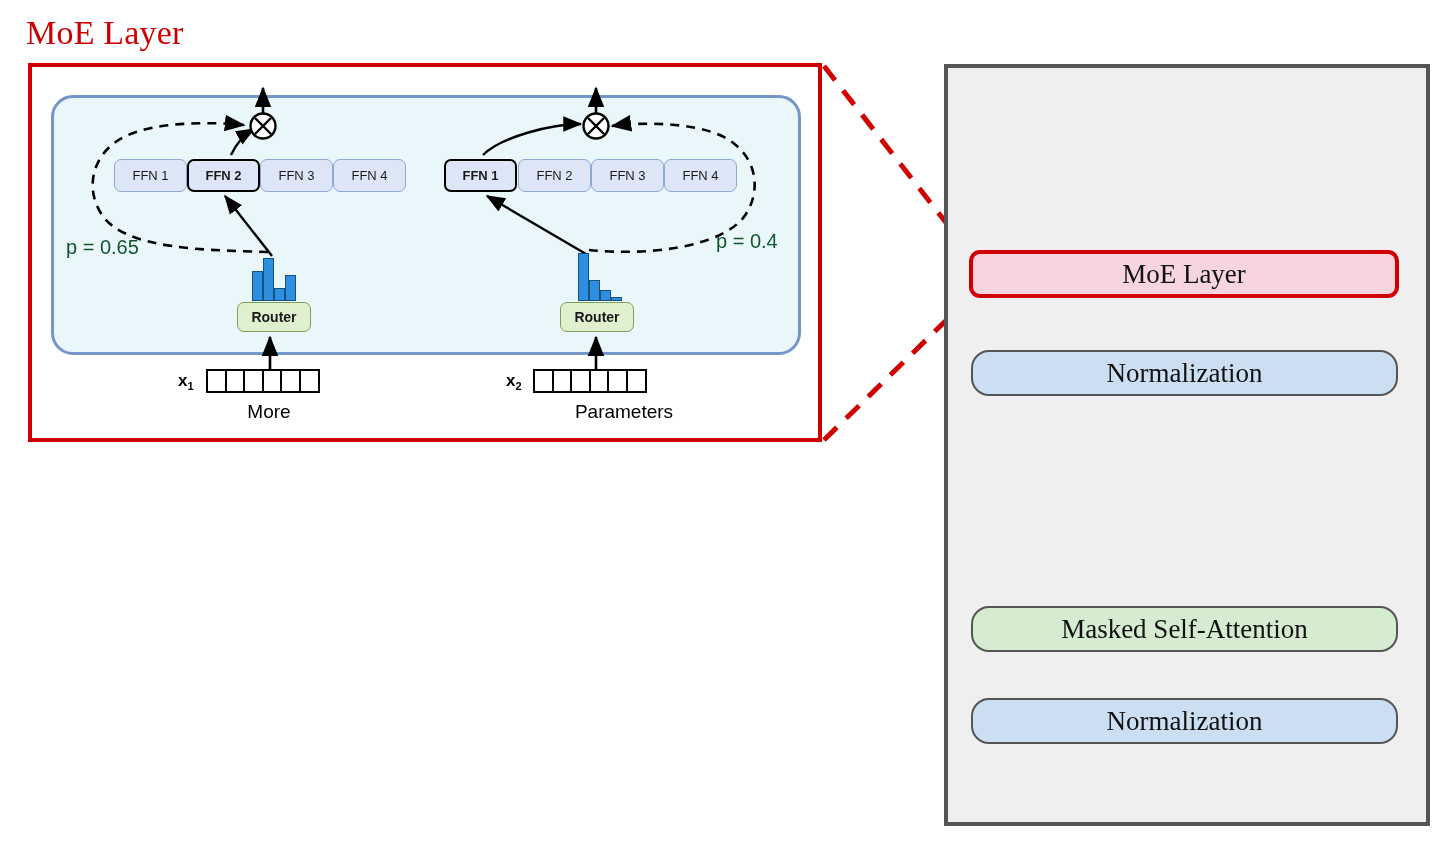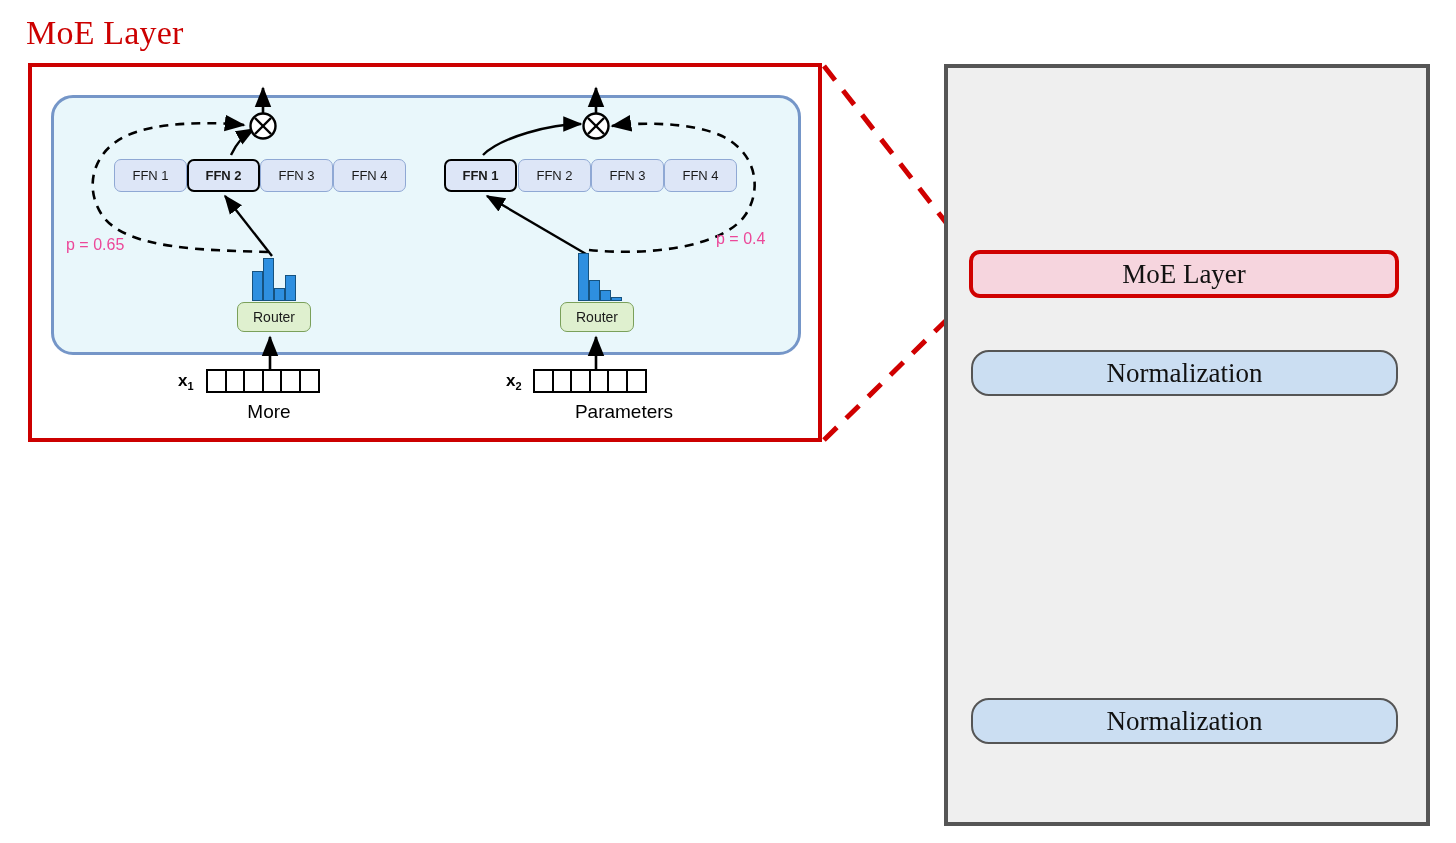--- a/index.html
+++ b/index.html
@@ -28,24 +28,24 @@
     display:flex;align-items:center;justify-content:center;
     font-size:13px;color:#1a1a1a;font-family:Liberation Sans, sans-serif;
   }
   .ffn.sel{
     border:2.6px solid #000000;background:#dde6f7;font-weight:bold;
   }
   .router{
     position:absolute;width:74px;height:30px;
     border:1.8px solid #7aa05a;border-radius:7px;background:#dff0cf;
     box-sizing:border-box;display:flex;align-items:center;justify-content:center;
-    font-size:14px;color:#1a1a1a;
+    font-size:14px;color:#1a1a1a;font-weight:bold;
   }
   .plabel{
-    position:absolute;font-size:16px;color:#ec4899;white-space:nowrap;
+    position:absolute;font-size:20px;color:#14532d;white-space:nowrap;
   }
   .tokvec{position:absolute;display:flex;}
   .tokvec .cell{
     width:21px;height:24px;border:2.4px solid #000;box-sizing:border-box;
     margin-left:-2.4px;background:#fff;
   }
   .tokvec .cell:first-child{margin-left:0;}
   .xlab{
     position:absolute;font-size:17px;color:#000;font-weight:600;white-space:nowrap;
   }
@@ -201,15 +201,16 @@
     <div class="cell"></div>
     <div class="cell"></div>
     <div class="cell"></div>
   </div>
   <div class="wordlab" style="left:528px;top:401px;width:180px;">Parameters</div>
 
   <div class="tfpanel"></div>
 
   <div class="tbox moe" style="left:963px;top:250px;width:430px;height:48px;">MoE Layer</div>
   <div class="tbox norm" style="left:965px;top:350px;width:427px;">Normalization</div>
+  <div class="tbox attn" style="left:965px;top:606px;width:427px;">Masked Self-Attention</div>
   <div class="tbox norm" style="left:965px;top:698px;width:427px;">Normalization</div>
 
 </div>
 
 </body></html>

